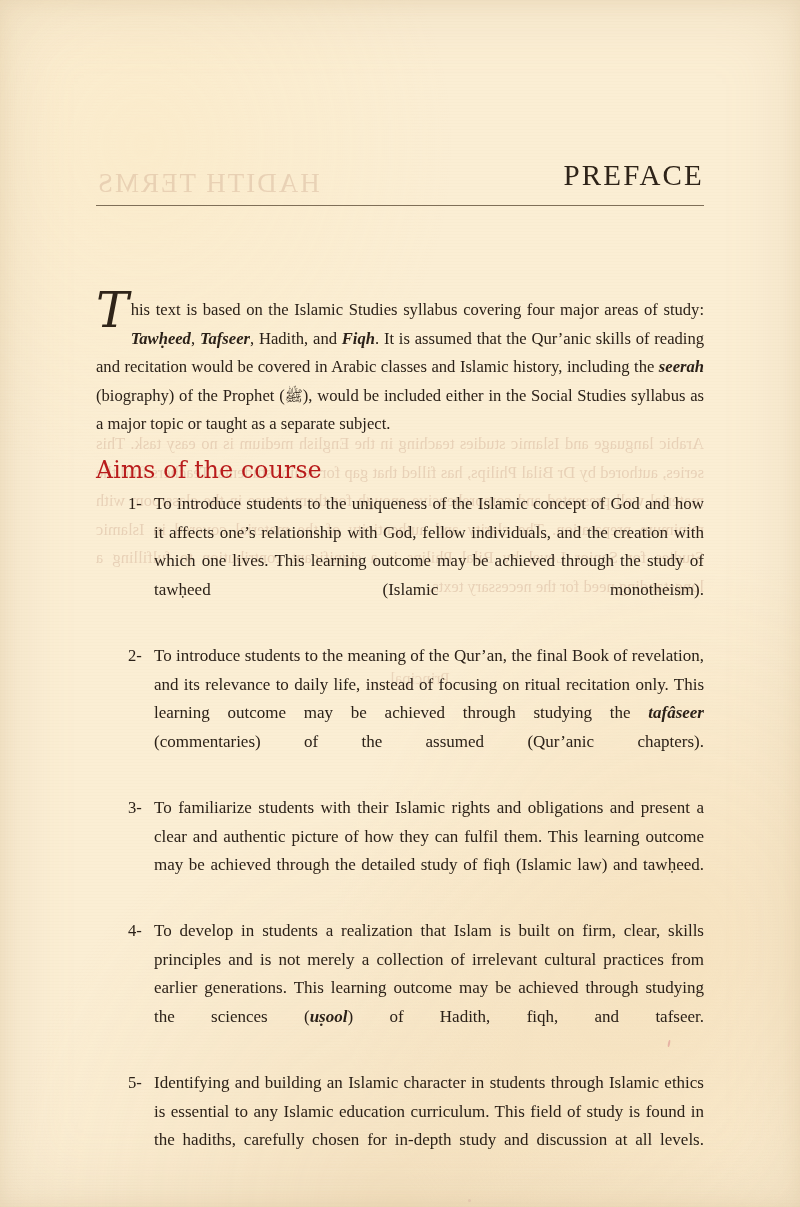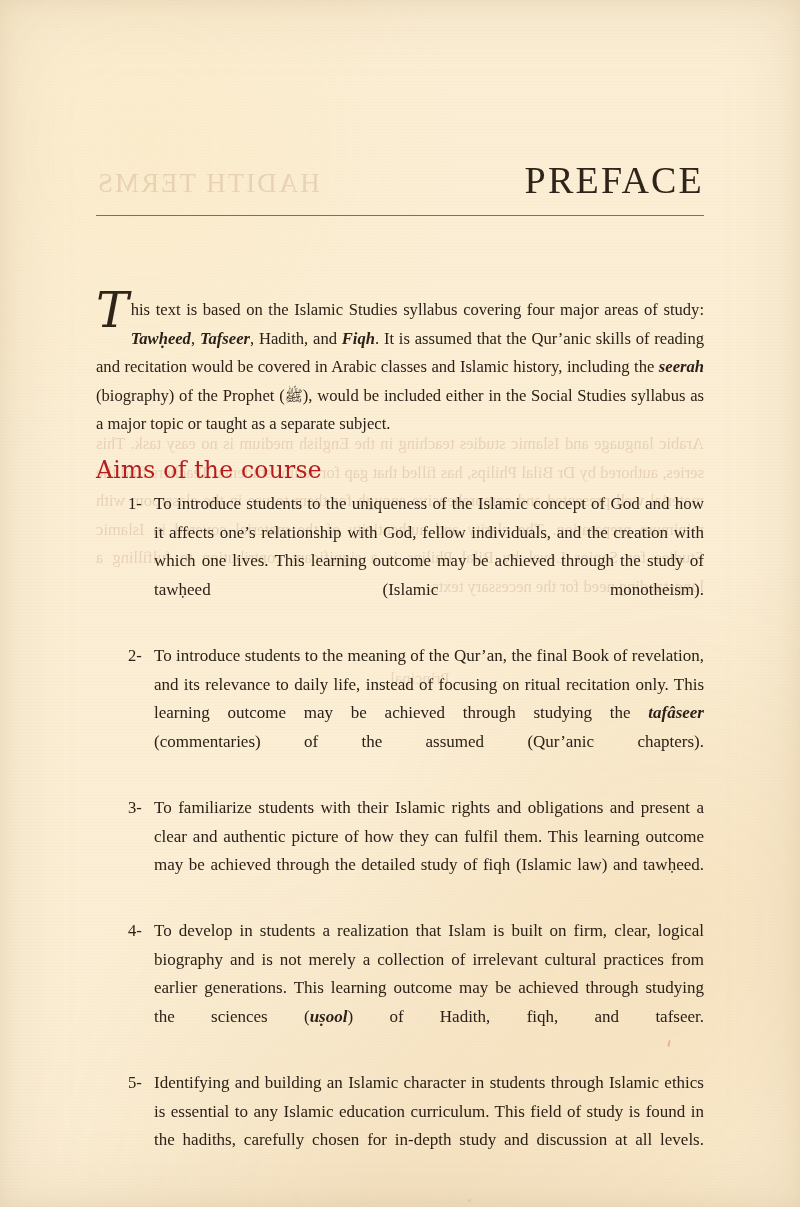--- a/index.html
+++ b/index.html
@@ -88,21 +88,21 @@
   }
   .header {
     position: absolute;
     left: 96px;
     top: 160px;
     width: 608px;
   }
   .page-title {
     margin: 0;
     text-align: right;
-    font-size: 38px;
+    font-size: 29px;
     font-weight: normal;
     letter-spacing: 2.2px;
     color: #2f2419;
     line-height: 1.1;
   }
   .title-rule {
     margin-top: 13px;
     height: 1px;
     background: linear-gradient(to right, #8a7a63 0%, #7c6c55 55%, #a79madf 100%);
     background-color: #7f6f58;
@@ -224,21 +224,21 @@
           <span class="aim-text"><span>To introduce students to the meaning of the Qur’an, the final Book of revelation, and its relevance to daily life, instead of focusing on ritual recitation only. This learning outcome may be achieved through studying the </span><span class="italic">tafâseer</span><span> (commentaries) of the assumed (Qur’anic chapters).</span></span>
         </li>
 
         <li class="aim-item">
           <span class="aim-marker">3-</span>
           <span class="aim-text"><span>To familiarize students with their Islamic rights and obligations and present a clear and authentic picture of how they can fulfil them. This learning outcome may be achieved through the detailed study of fiqh (Islamic law) and tawḥeed.</span></span>
         </li>
 
         <li class="aim-item">
           <span class="aim-marker">4-</span>
-          <span class="aim-text"><span>To develop in students a realization that Islam is built on firm, clear, logical biography and is not merely a collection of irrelevant cultural practices from earlier generations. This learning outcome may be achieved through studying the sciences (</span><span class="italic">uṣool</span><span>) of Hadith, fiqh, and tafseer.</span></span>
+          <span class="aim-text"><span>To develop in students a realization that Islam is built on firm, clear, skills principles and is not merely a collection of irrelevant cultural practices from earlier generations. This learning outcome may be achieved through studying the sciences (</span><span class="italic">uṣool</span><span>) of Hadith, fiqh, and tafseer.</span></span>
         </li>
 
         <li class="aim-item">
           <span class="aim-marker">5-</span>
           <span class="aim-text"><span>Identifying and building an Islamic character in students through Islamic ethics is essential to any Islamic education curriculum. This field of study is found in the hadiths, carefully chosen for in-depth study and discussion at all levels.</span></span>
         </li>
 
       </ul>
 
     </div>

